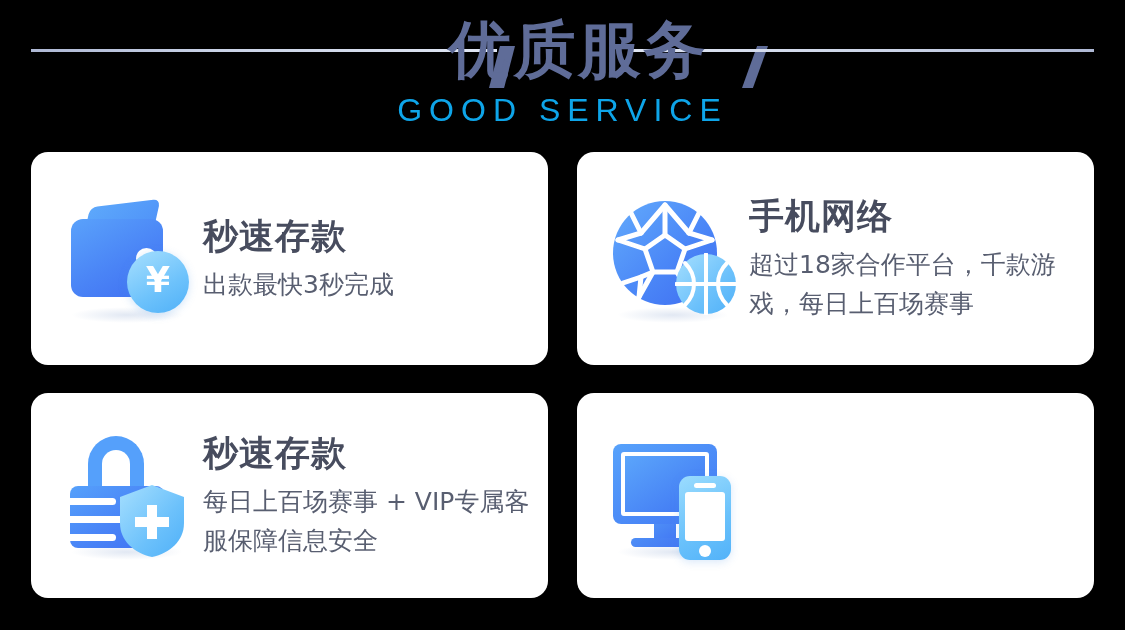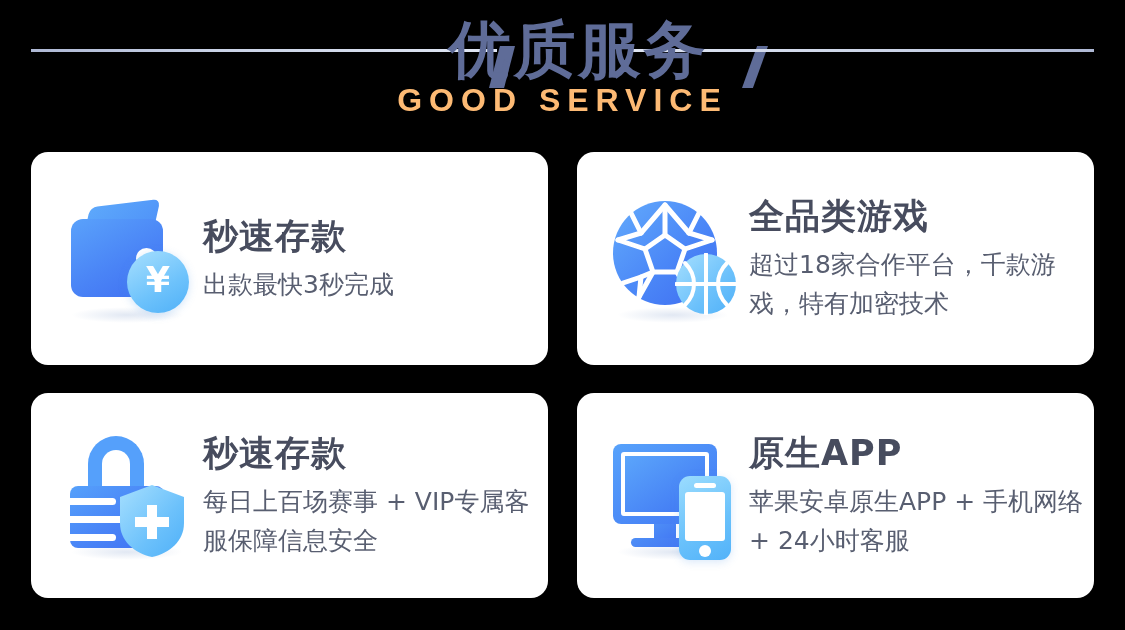--- a/index.html
+++ b/index.html
@@ -38,24 +38,24 @@
     clip-path:polygon(58% 0,100% 0,42% 100%,0 100%);
   }
   .title-cn{
     position:absolute; left:16px; top:11px; width:1125px;
     text-align:center;
     font-size:62px; font-weight:bold; line-height:78px;
     color:#5f6c98; letter-spacing:3px;
     font-family:"DejaVu Sans","Liberation Sans",sans-serif;
   }
   .title-en{
-    position:absolute; left:0; top:82px; width:1125px;
+    position:absolute; left:0; top:92px; width:1125px;
     text-align:center;
-    font-size:32px; font-weight:bold; line-height:36px;
-    color:#fdba74; letter-spacing:7px;
+    font-size:32px; font-weight:normal; line-height:36px;
+    color:#0ea5e9; letter-spacing:7px;
   }
 
   
   .grid{
     position:absolute; left:31px; top:152px;
     width:1063px; height:446px;
     display:grid;
     grid-template-columns:517px 517px;
     grid-template-rows:213px 205px;
     column-gap:29px; row-gap:28px;
@@ -258,22 +258,22 @@
         <circle cx="31" cy="31" r="30" fill="url(#bg)"></circle>
         <g fill="none" stroke="#ffffff" stroke-width="4" stroke-linecap="round">
           <line x1="31" y1="1" x2="31" y2="61"></line>
           <line x1="1" y1="31" x2="61" y2="31"></line>
           <path d="M10,10 C22,22 22,40 10,52"></path>
           <path d="M52,10 C40,22 40,40 52,52"></path>
         </g>
       </svg>
     </div>
     <div class="card-text">
-      <div class="card-title">全品类游戏</div>
-      <div class="card-desc">超过18家合作平台，千款游戏，特有加密技术</div>
+      <div class="card-title">手机网络</div>
+      <div class="card-desc">超过18家合作平台，千款游戏，每日上百场赛事</div>
     </div>
   </div>
 
   <div class="card">
     <div class="icon-wrap">
       <div class="shadow-blob"></div>
       <div class="lk-shackle"></div>
       <div class="lk-body"></div>
       <div class="lk-stripe lk-s1"></div>
       <div class="lk-stripe lk-s2"></div>
@@ -302,19 +302,15 @@
       <div class="m-frame">
         <div class="m-screen"></div>
       </div>
       <div class="m-neck"></div>
       <div class="m-base"></div>
       <div class="ph-body"></div>
       <div class="ph-screen"></div>
       <div class="ph-speaker"></div>
       <div class="ph-home"></div>
     </div>
-    <div class="card-text">
-      <div class="card-title">原生APP</div>
-      <div class="card-desc">苹果安卓原生APP + 手机网络 + 24小时客服</div>
-    </div>
   </div>
 
 </div>
 
 </body></html>

